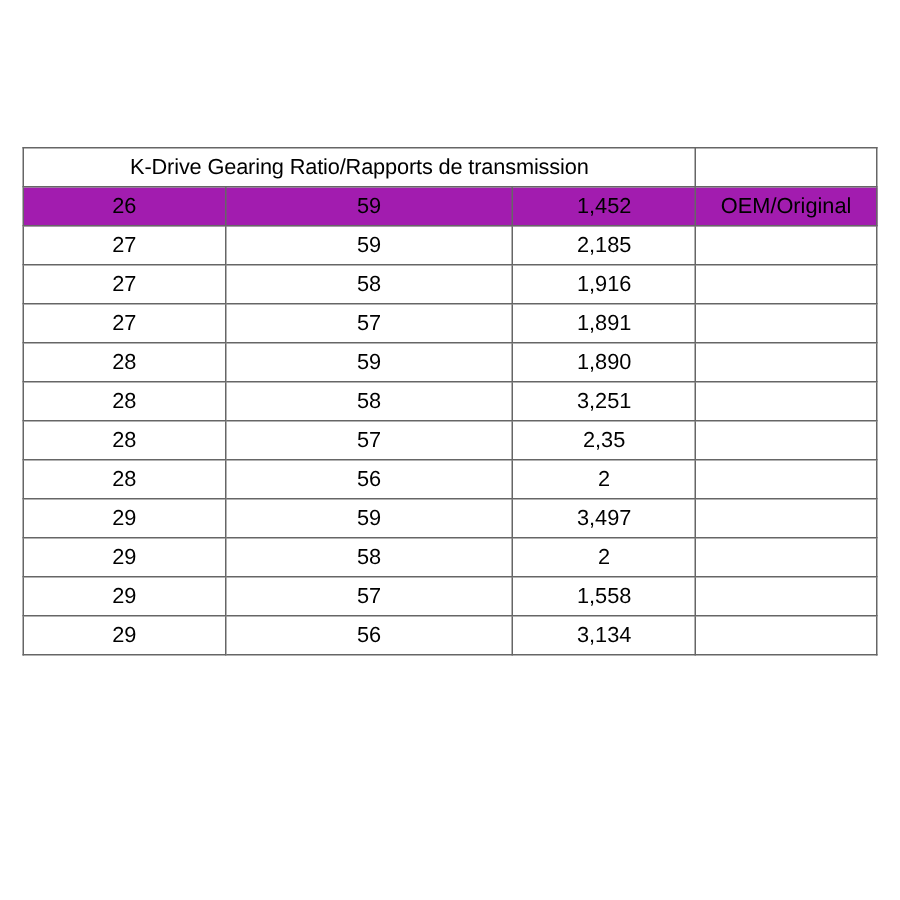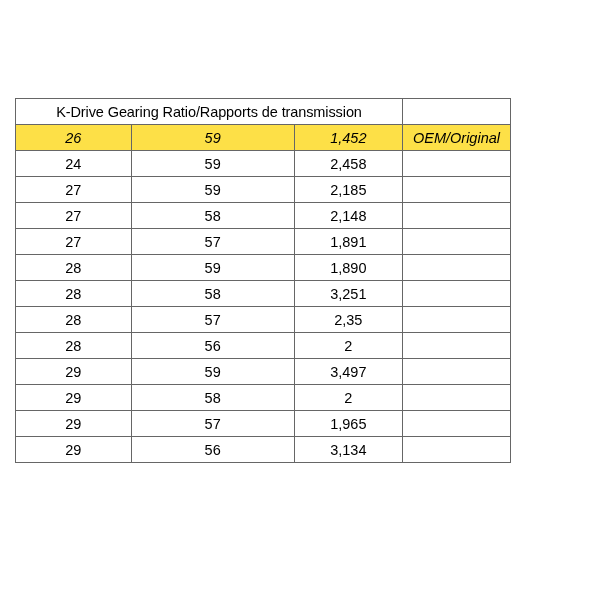--- a/index.html
+++ b/index.html
@@ -16,21 +16,21 @@
   .sheet {
     position: relative;
     width: 600px;
     height: 600px;
     box-sizing: border-box;
   }
   .table-wrap {
     position: absolute;
     left: 15px;
     top: 98px;
-    width: 496px;
+    width: 570px;
   }
   table.grid {
     border-collapse: collapse;
     table-layout: fixed;
   }
   table.grid td,
   table.grid th {
     border: 1px solid #666666;
     font-size: 14.5px;
     font-weight: normal;
@@ -49,23 +49,22 @@
 
   td.title-cell {
     font-weight: bold;
     font-size: 15px;
     letter-spacing: -0.1px;
   }
   tr.header-row td {
     font-size: 14.5px;
   }
   tr.oem-row td {
-    background: #fde047;
+    background: #a21caf;
     color: #000000;
-    font-style: italic;
   }
   td.note-cell {
     background: #00b04f;
     border: none;
     text-align: center;
     font-size: 14.5px;
     margin-top: 44px;
   }
   td.blank-cell {
     border: none;
@@ -89,35 +88,29 @@
           <td class="title-cell" colspan="3">K-Drive Gearing Ratio/Rapports de transmission</td>
           <td class="blank-cell"></td>
         </tr>
         <tr class="oem-row">
           <td>26</td>
           <td>59</td>
           <td>1,452</td>
           <td class="note-cell">OEM/Original</td>
         </tr>
         <tr>
-          <td>24</td>
-          <td>59</td>
-          <td>2,458</td>
-          <td class="blank-cell"></td>
-        </tr>
-        <tr>
           <td>27</td>
           <td>59</td>
           <td>2,185</td>
           <td class="blank-cell"></td>
         </tr>
         <tr>
           <td>27</td>
           <td>58</td>
-          <td>2,148</td>
+          <td>1,916</td>
           <td class="blank-cell"></td>
         </tr>
         <tr>
           <td>27</td>
           <td>57</td>
           <td>1,891</td>
           <td class="blank-cell"></td>
         </tr>
         <tr>
           <td>28</td>
@@ -151,21 +144,21 @@
         </tr>
         <tr>
           <td>29</td>
           <td>58</td>
           <td>2</td>
           <td class="blank-cell"></td>
         </tr>
         <tr>
           <td>29</td>
           <td>57</td>
-          <td>1,965</td>
+          <td>1,558</td>
           <td class="blank-cell"></td>
         </tr>
         <tr>
           <td>29</td>
           <td>56</td>
           <td>3,134</td>
           <td class="blank-cell"></td>
         </tr>
       </tbody>
     </table>

